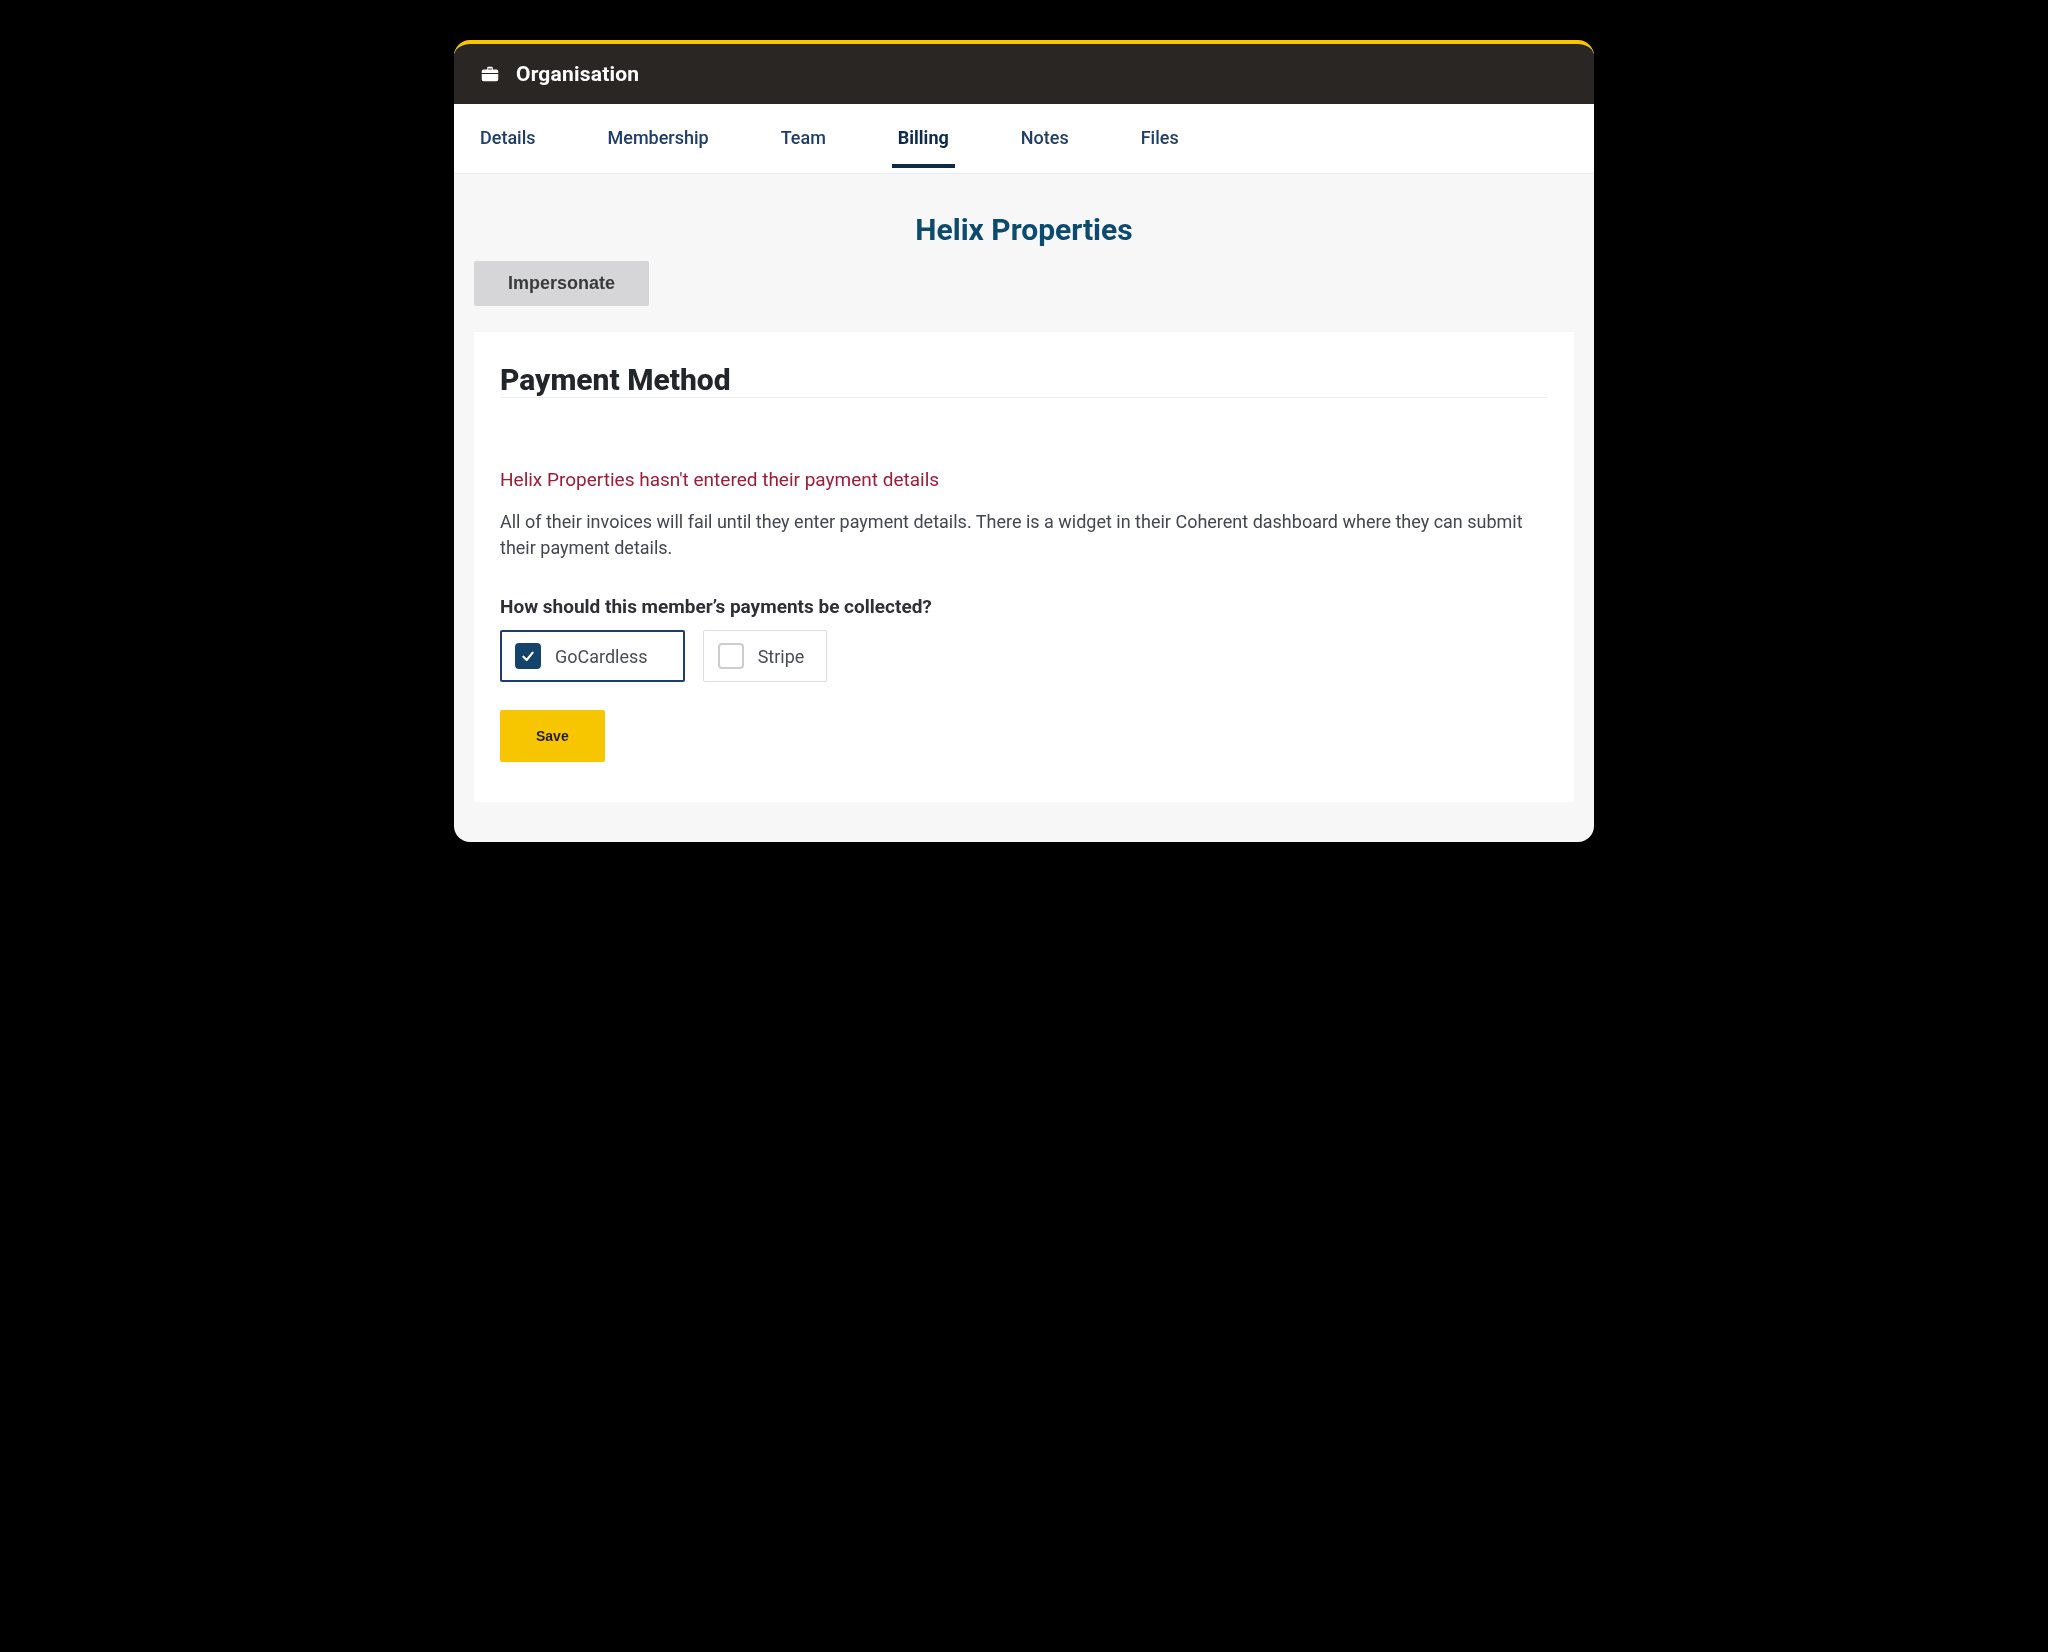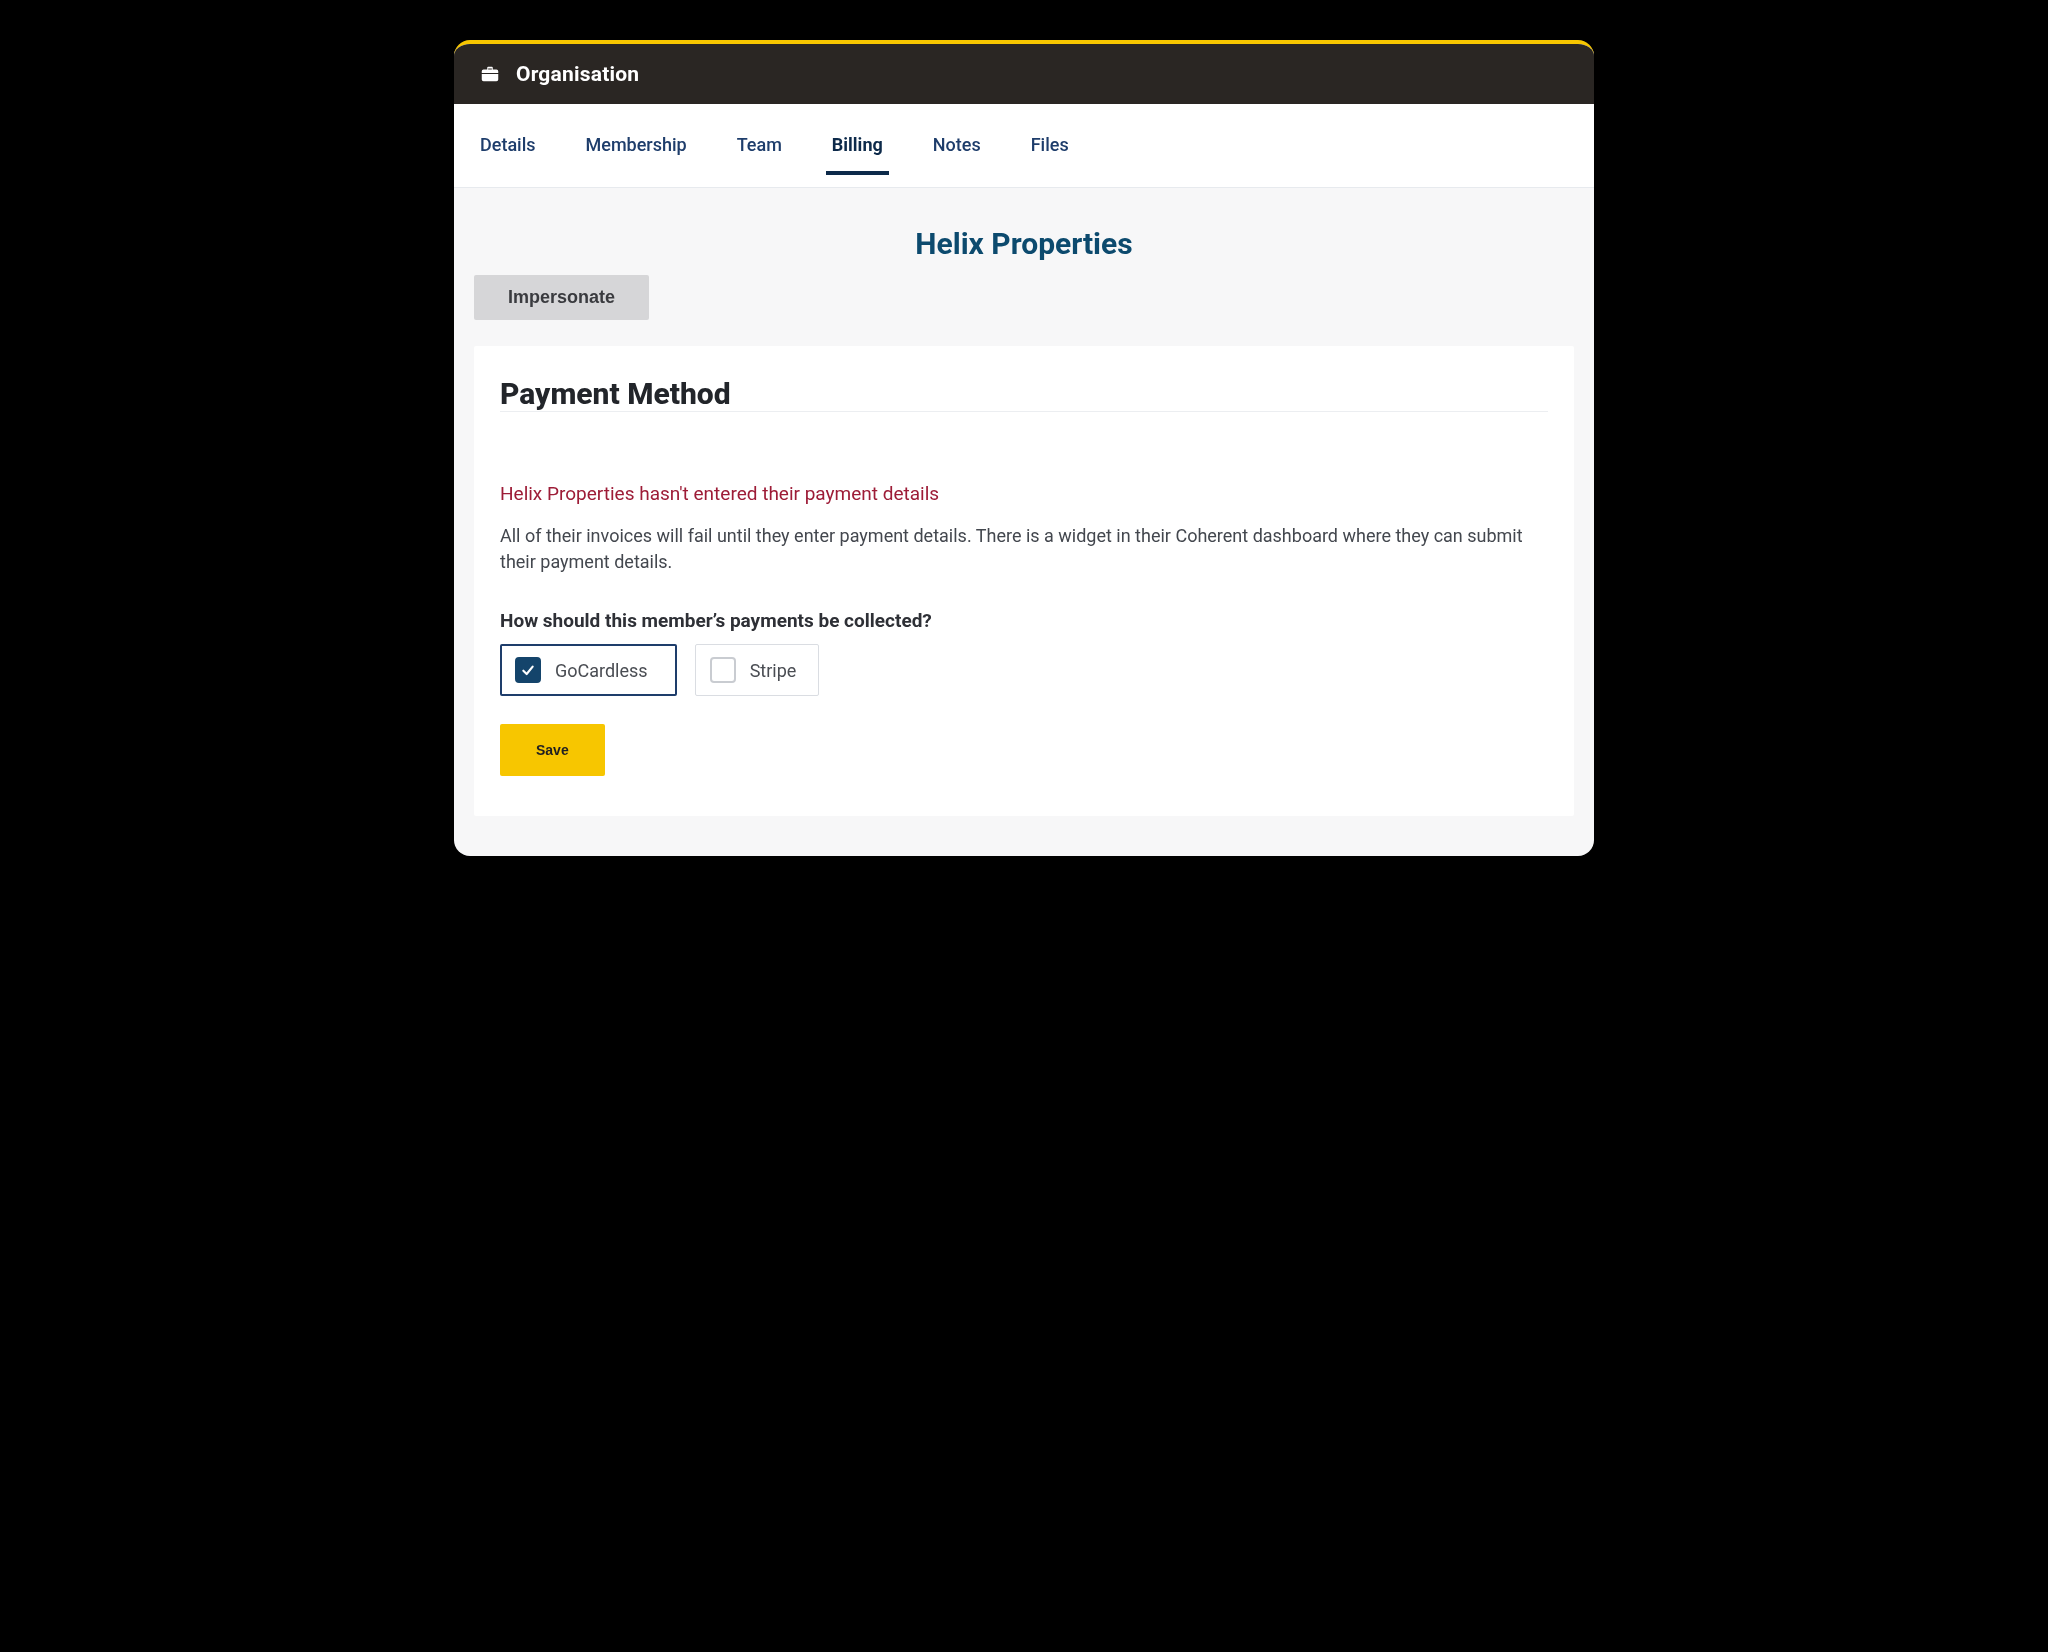--- a/index.html
+++ b/index.html
@@ -28,22 +28,22 @@
     align-items: center;
     gap: 14px;
     padding: 18px 24px;
   }
   .titlebar .icon { width: 24px; height: 24px; display:inline-flex; align-items:center; justify-content:center; }
   .titlebar .title { font-size: 21px; font-weight: 700; letter-spacing: .2px; text-align: center; }
 
   .tabs {
     background: #fff;
     display: flex;
-    gap: 38px;
-    padding: 12px 20px;
+    gap: 60px;
+    padding: 5px 20px;
     border-bottom: 1px solid #e7eaee;
     align-items: flex-end;
   }
   .tab {
     padding: 18px 6px 16px 6px;
     font-size: 18px;
     color: #1e3d6b;
     font-weight: 500;
     cursor: pointer;
     border-bottom: 4px solid transparent;
@@ -114,21 +114,21 @@
     align-items: center;
     gap: 14px;
     border: 1px solid #dadde2;
     padding: 12px 22px 12px 14px;
     border-radius: 2px;
     cursor: pointer;
     min-width: 120px;
     font-size: 18px;
     color: #4a4d53;
   }
-  .opt.selected { border: 2px solid #1e3d6b; padding: 11px 27px 11px 13px; }
+  .opt.selected { border: 2px solid #1e3d6b; padding: 11px 35px 11px 13px; }
   .chk {
     width: 26px; height: 26px; border-radius: 4px;
     border: 2px solid #c9ccd1; background:#fff;
     display:inline-flex; align-items:center; justify-content:center;
     flex: 0 0 auto;
   }
   .opt.selected .chk { background:#14446b; border-color:#14446b; }
   .opt.selected .chk svg { display:block; }
   .chk svg { display:none; }
 

